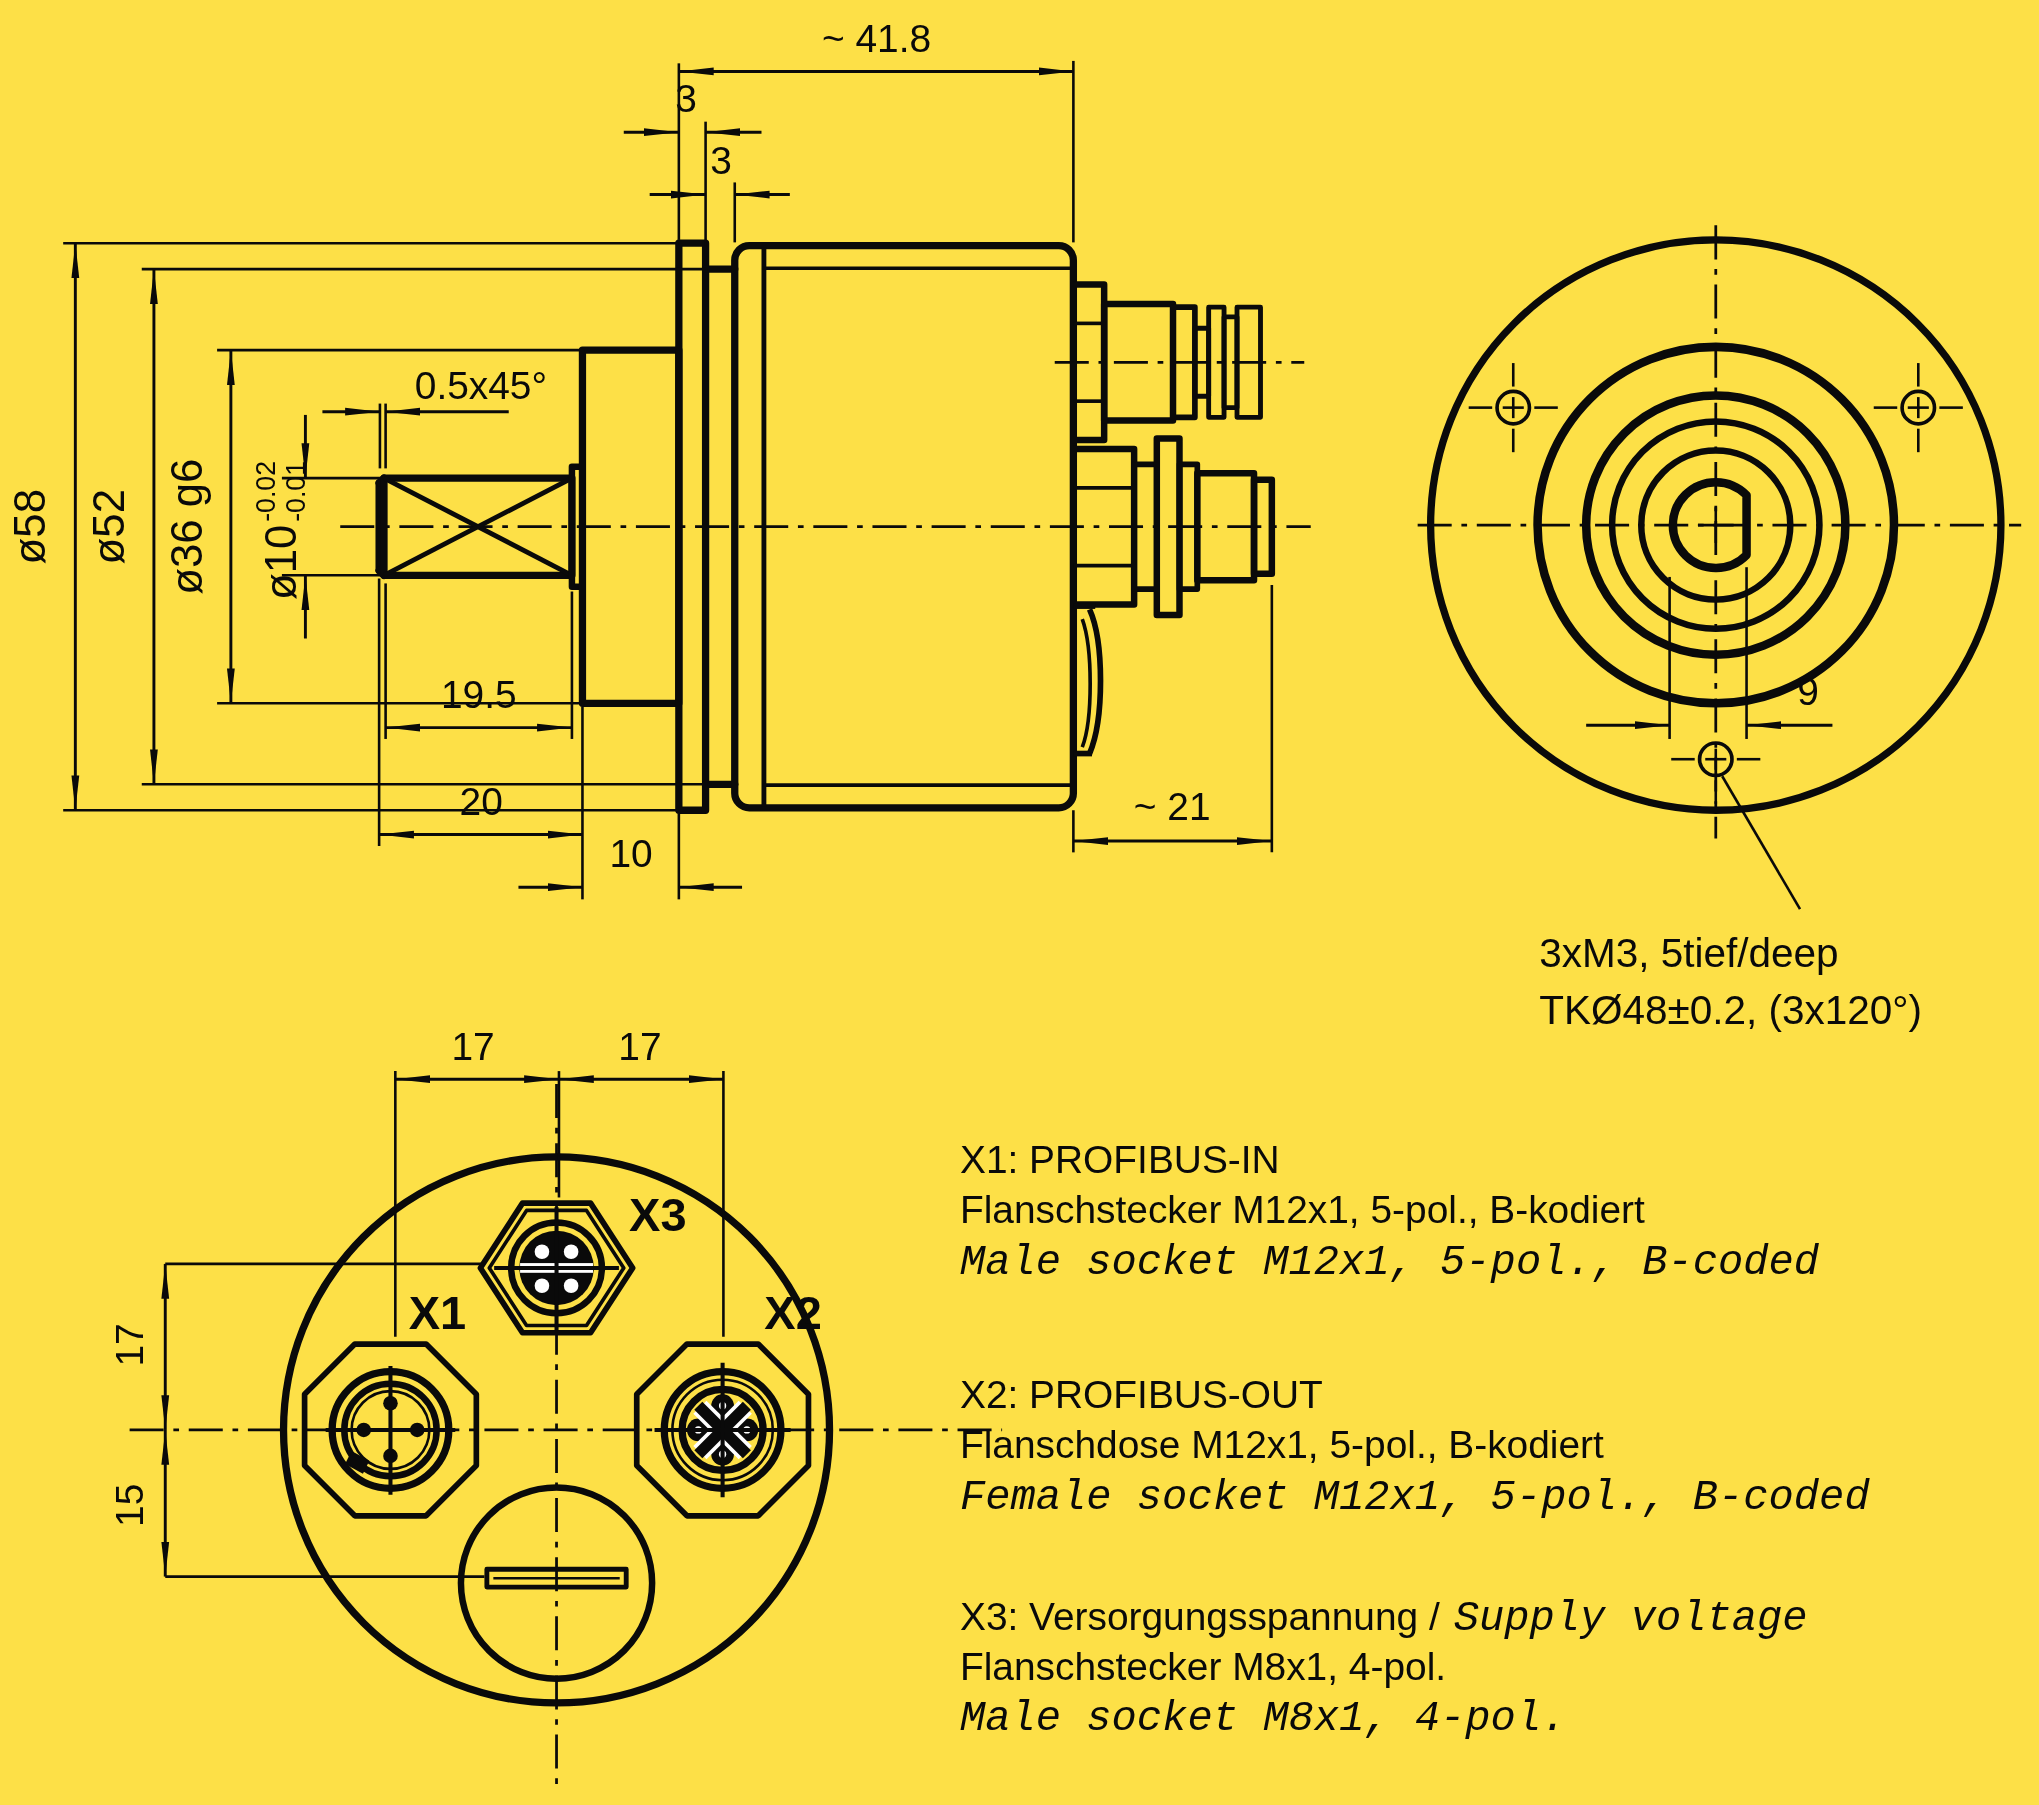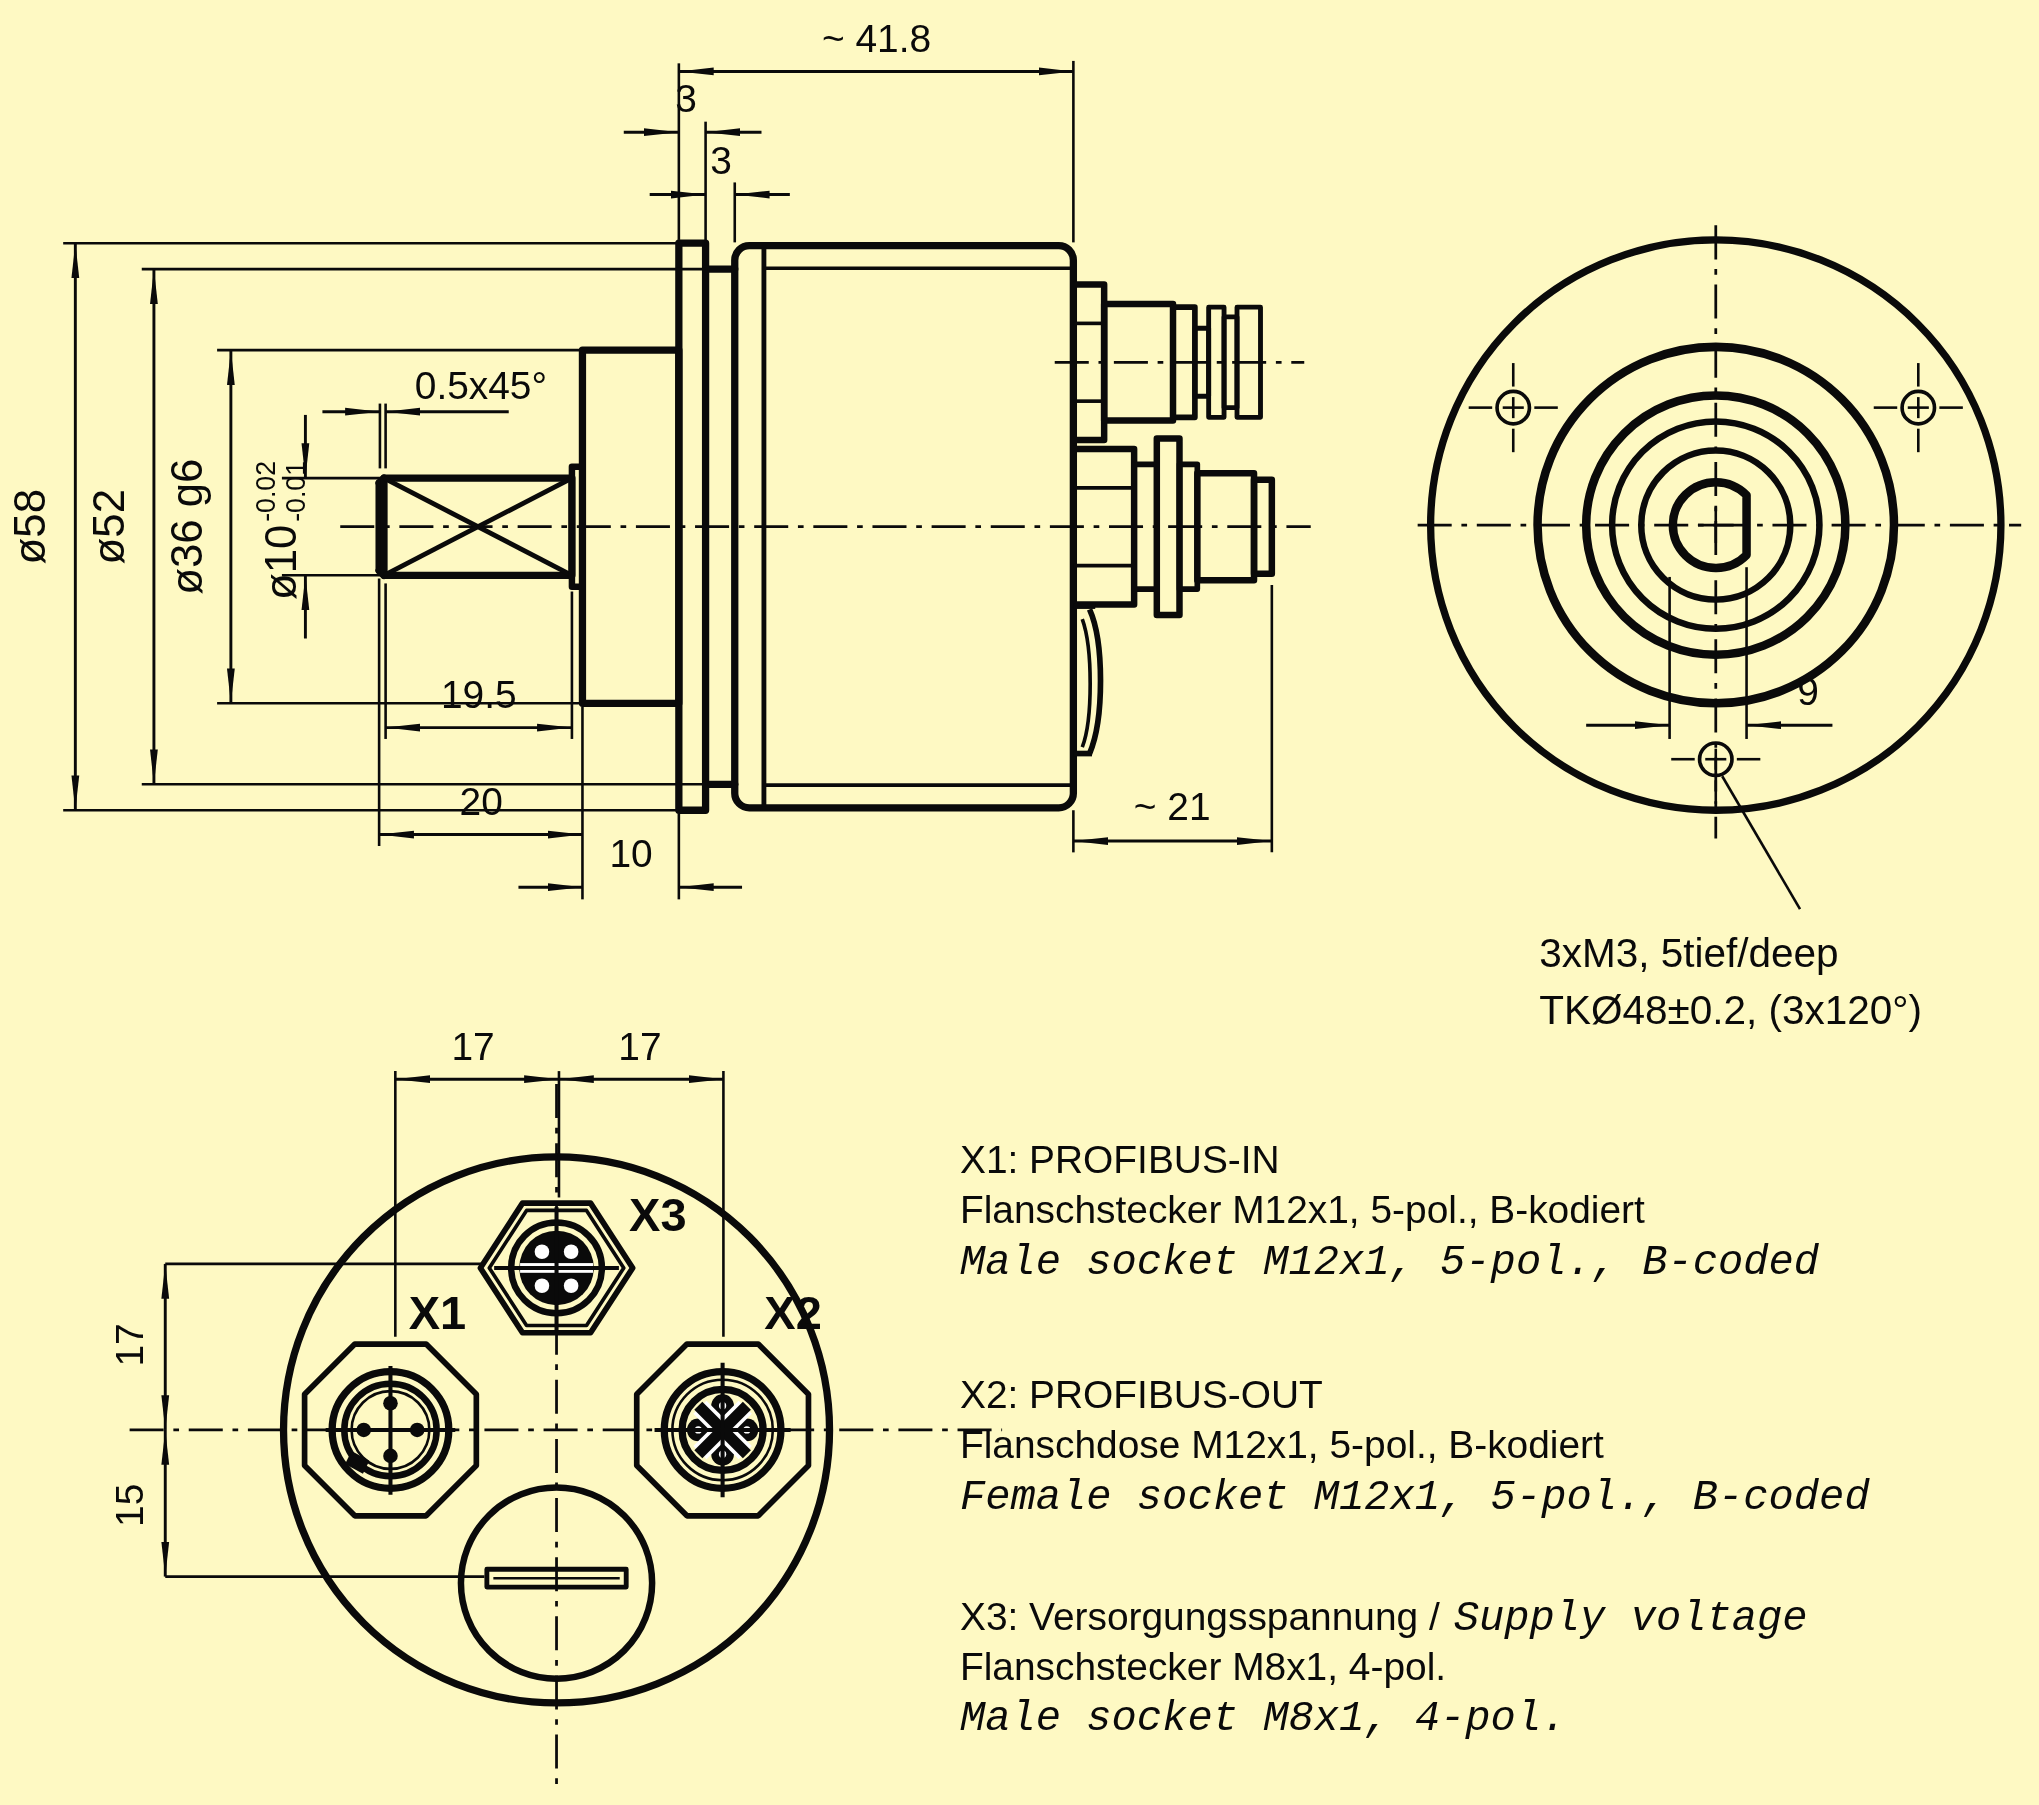--- a/index.html
+++ b/index.html
@@ -1,16 +1,16 @@
 <!DOCTYPE html>
 <html style="font-size:13px"><head>
 <meta charset="utf-8">
 <style>
   html,body { margin:0; padding:0; background:#ffffff; }
-  .canvas { width:2039px; height:1806px; background:#fef9c3; position:relative; overflow:hidden; }
+  .canvas { width:2039px; height:1806px; background:#fde047; position:relative; overflow:hidden; }
   svg { position:absolute; left:0; top:0; }
 
   
   .ol   { fill:none; stroke:#0a0a0a; stroke-width:9;   stroke-linejoin:round; stroke-linecap:round; }
   .ol8  { fill:none; stroke:#0a0a0a; stroke-width:8;   stroke-linejoin:round; }
   .ol7  { fill:none; stroke:#0a0a0a; stroke-width:7;   stroke-linejoin:round; }
   .ol6  { fill:none; stroke:#0a0a0a; stroke-width:6;   stroke-linejoin:round; }
   .ol5  { fill:none; stroke:#0a0a0a; stroke-width:4.5; stroke-linejoin:round; }
   .ol10 { fill:none; stroke:#0a0a0a; stroke-width:10.5;stroke-linejoin:round; }
   .fillb{ fill:#0a0a0a; stroke:none; }

